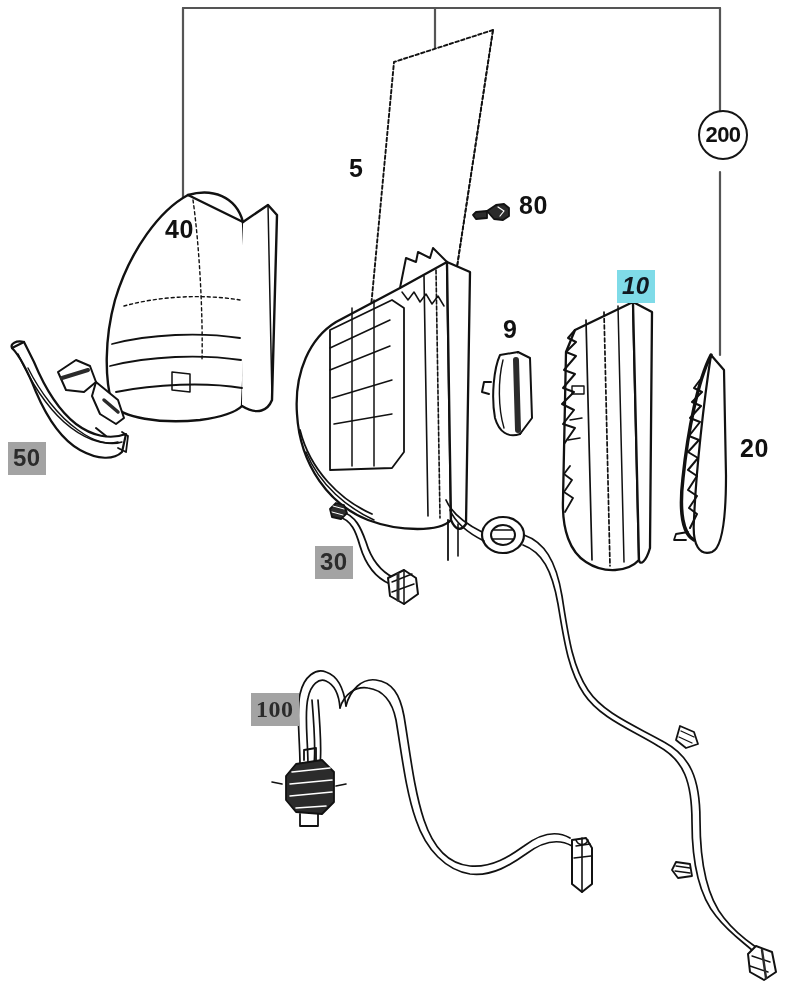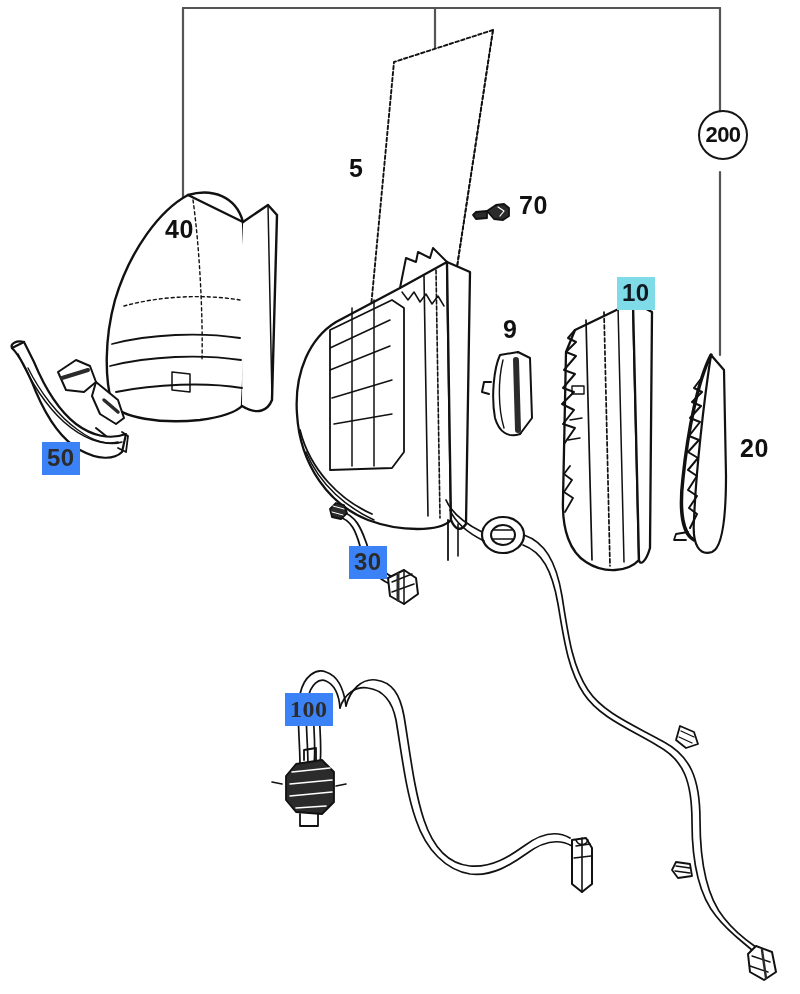--- a/index.html
+++ b/index.html
@@ -37,23 +37,22 @@
   .callout-plain {
     font-size: 25px;
     letter-spacing: 0.5px;
   }
   .callout-chip {
     font-size: 24px;
     padding: 4px 5px 5px 5px;
     letter-spacing: 0.5px;
   }
   .chip-gray {
-    background: #3b82f6;
+    background: #a3a3a3;
     color: #2b2b2b;
-    margin-left: 34px;
   }
   .chip-cyan {
     background: #7fdbe8;
     color: #101820;
   }
   .callout-circle {
     font-size: 22px;
     width: 46px;
     height: 46px;
     border: 2.5px solid #151515;
@@ -270,25 +269,25 @@
         <path d="M576,840 C578,846 586,846 588,840" stroke-width="1.6"></path>
       </g>
 
     </g>
   </svg>
 
   <div class="callout callout-plain" style="left:117px; top:217px;margin-left:48px;">40</div>
 
   <div class="callout callout-plain" style="left:349px; top:156px;">5</div>
 
-  <div class="callout callout-plain" style="left:519px; top:193px;">70</div>
+  <div class="callout callout-plain" style="left:519px; top:193px;">80</div>
 
   <div class="callout callout-plain" style="left:503px; top:317px;">9</div>
 
-  <div class="callout callout-chip chip-cyan" style="left:617px; top:277px;">10</div>
+  <div class="callout callout-chip chip-cyan" style="left:617px; top:270px;font-style:italic;">10</div>
 
   <div class="callout callout-plain" style="left:740px; top:436px;">20</div>
 
   <div class="callout callout-chip chip-gray" style="left:8px; top:442px;">50</div>
 
   <div class="callout callout-chip chip-gray" style="left:315px; top:546px;">30</div>
 
   <div class="callout callout-chip chip-gray" style="left:251px; top:693px;font-family:Liberation Serif, serif;">100</div>
 
   <div class="callout callout-circle" style="left:698px; top:110px;">200</div>

